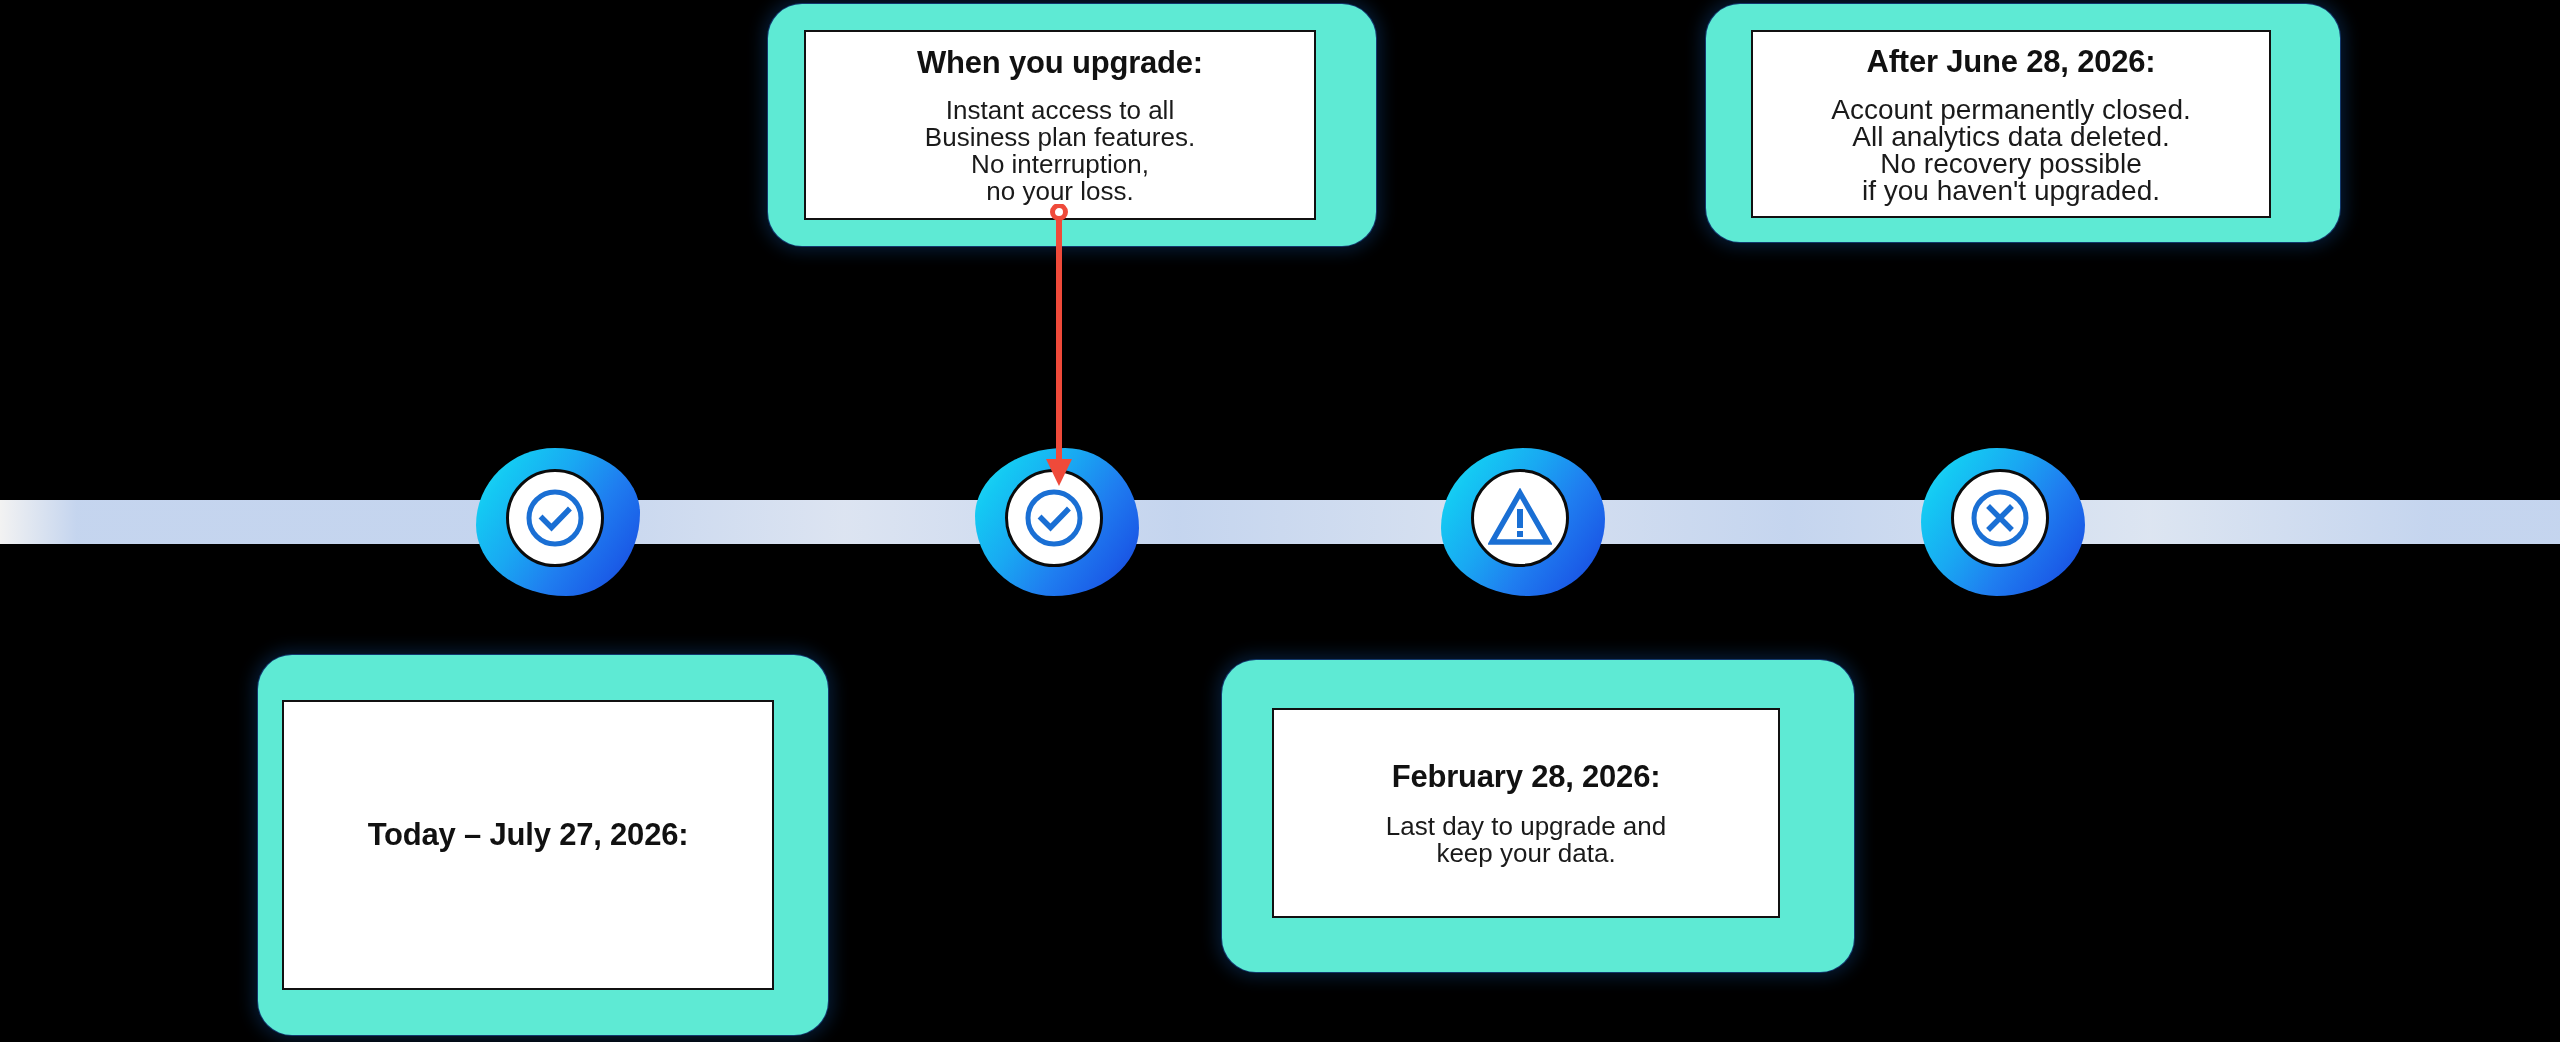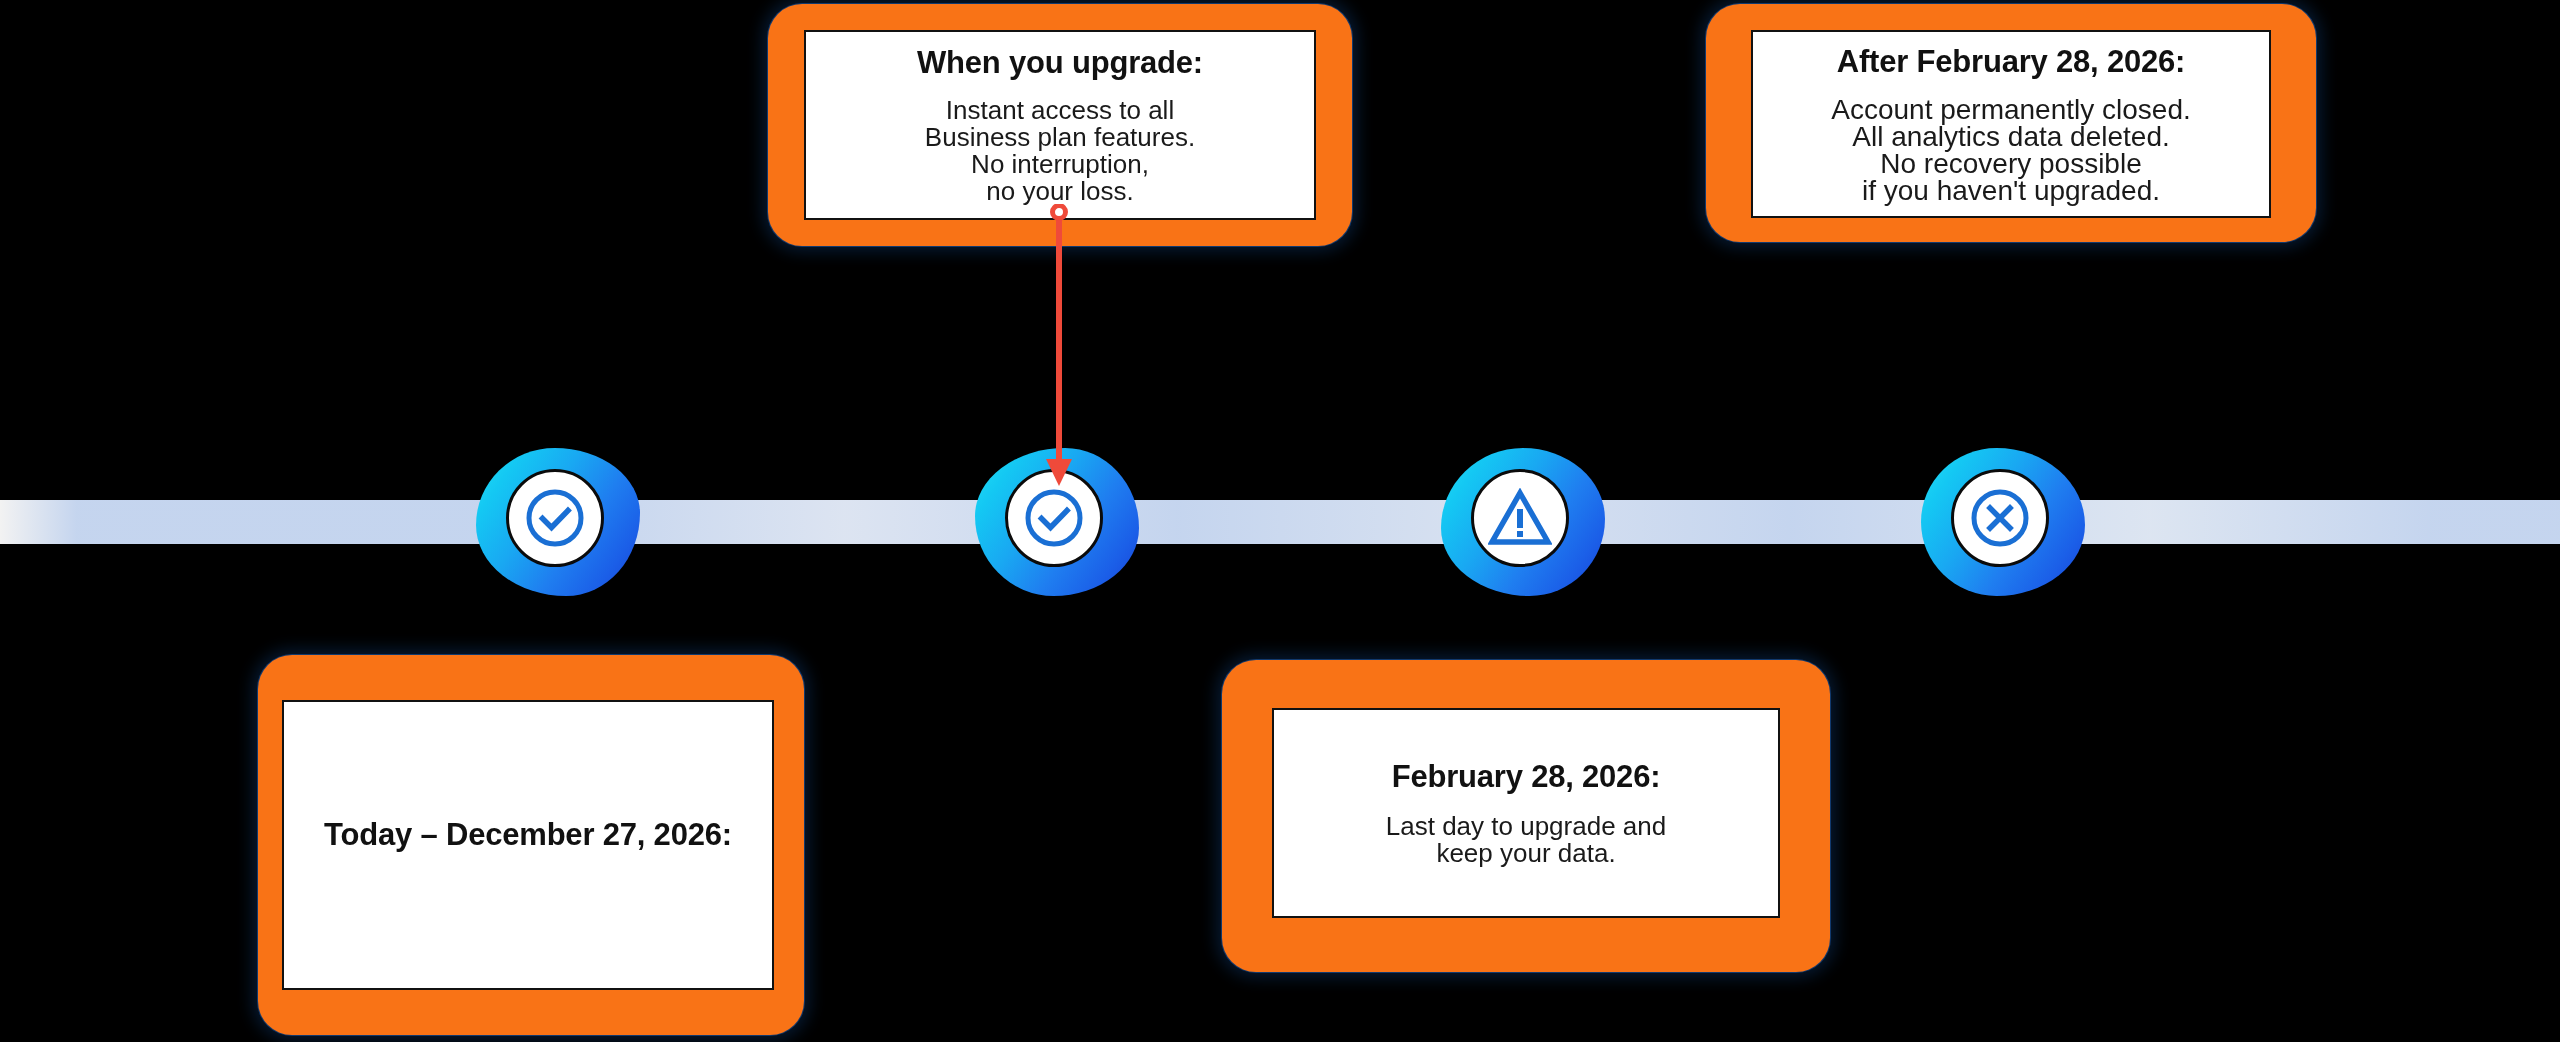--- a/index.html
+++ b/index.html
@@ -79,24 +79,25 @@
     box-sizing: border-box;
     display: flex;
     align-items: center;
     justify-content: center;
   }
   .marker .disc svg { display: block; }
 
   
   .callout {
     position: absolute;
-    background: #f97316;
+    background: #5eead4;
     border-radius: 34px;
     box-shadow: 0 0 0 1px rgba(30,90,170,.55),
                 0 0 16px 6px rgba(14,62,120,.40);
+    padding-left: 24px;
   }
   .callout .card {
     position: absolute;
     background: #ffffff;
     border: 2px solid #111111;
     box-sizing: border-box;
     display: flex;
     flex-direction: column;
     align-items: center;
     justify-content: center;
@@ -197,31 +198,31 @@
       <div class="title">When you upgrade:</div>
       <div class="body">Instant access to all
 Business plan features.
 No interruption,
 no your loss.</div>
     </div>
   </div>
 
   <div class="callout" id="callout-after">
     <div class="card">
-      <div class="title">After February 28, 2026:</div>
+      <div class="title">After June 28, 2026:</div>
       <div class="body">Account permanently closed.
 All analytics data deleted.
 No recovery possible
 if you haven't upgraded.</div>
     </div>
   </div>
 
   <div class="callout" id="callout-today">
     <div class="card">
-      <div class="title">Today – December 27, 2026:</div>
+      <div class="title">Today – July 27, 2026:</div>
     </div>
   </div>
 
   <div class="callout" id="callout-lastday">
     <div class="card">
       <div class="title">February 28, 2026:</div>
       <div class="body">Last day to upgrade and
 keep your data.</div>
     </div>
   </div>

